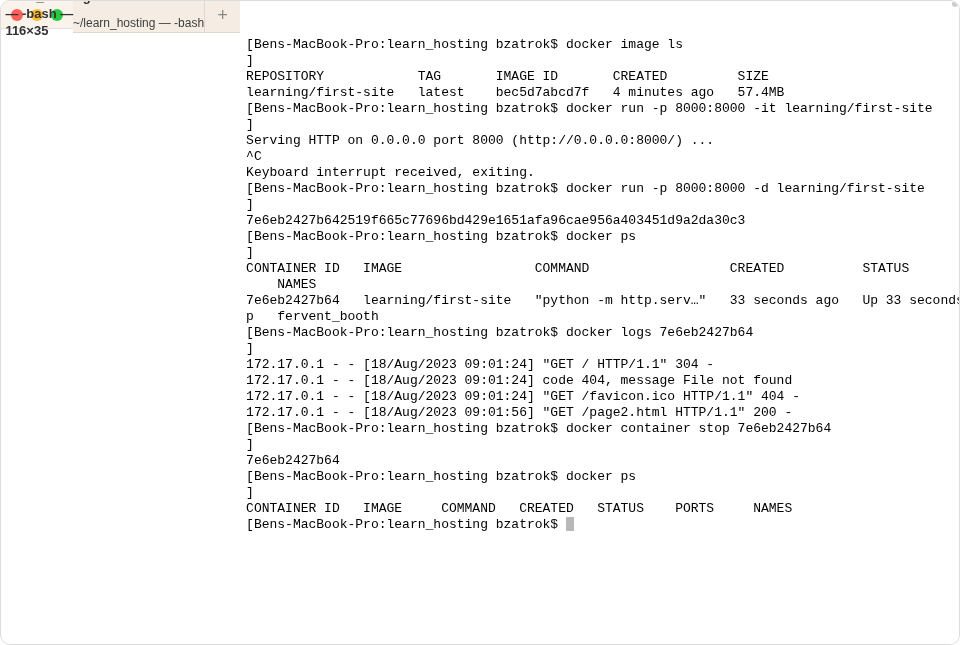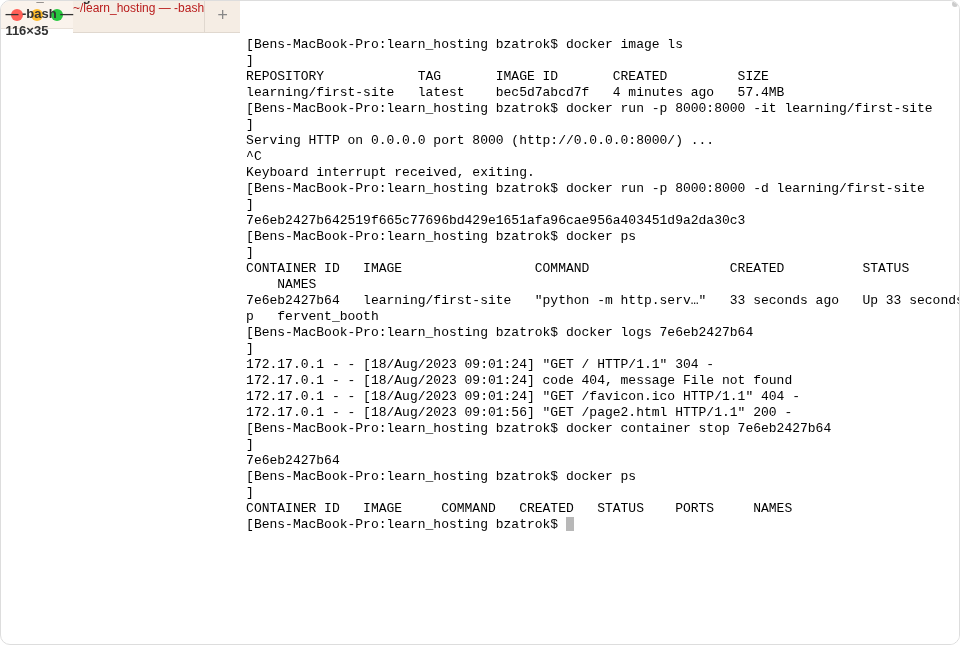--- a/index.html
+++ b/index.html
@@ -68,25 +68,25 @@
     .tabbar {
       height: 32px;
       background: #f5ede4;
       display: flex;
       align-items: stretch;
       border-bottom: 1px solid #e0d8cf;
     }
     .tab {
       flex: 1;
       display: flex;
-      align-items: flex-start;
+      align-items: flex-end;
       justify-content: center;
       font-family: -apple-system, BlinkMacSystemFont, "Segoe UI", sans-serif;
       font-size: 12px;
-      color: #b91c1c;
+      color: #404040;
       background: #f5ede4;
     }
     .add-tab {
       width: 36px;
       display: flex;
       align-items: center;
       justify-content: center;
       color: #888;
       font-size: 18px;
       border-left: 1px solid #e0d8cf;

